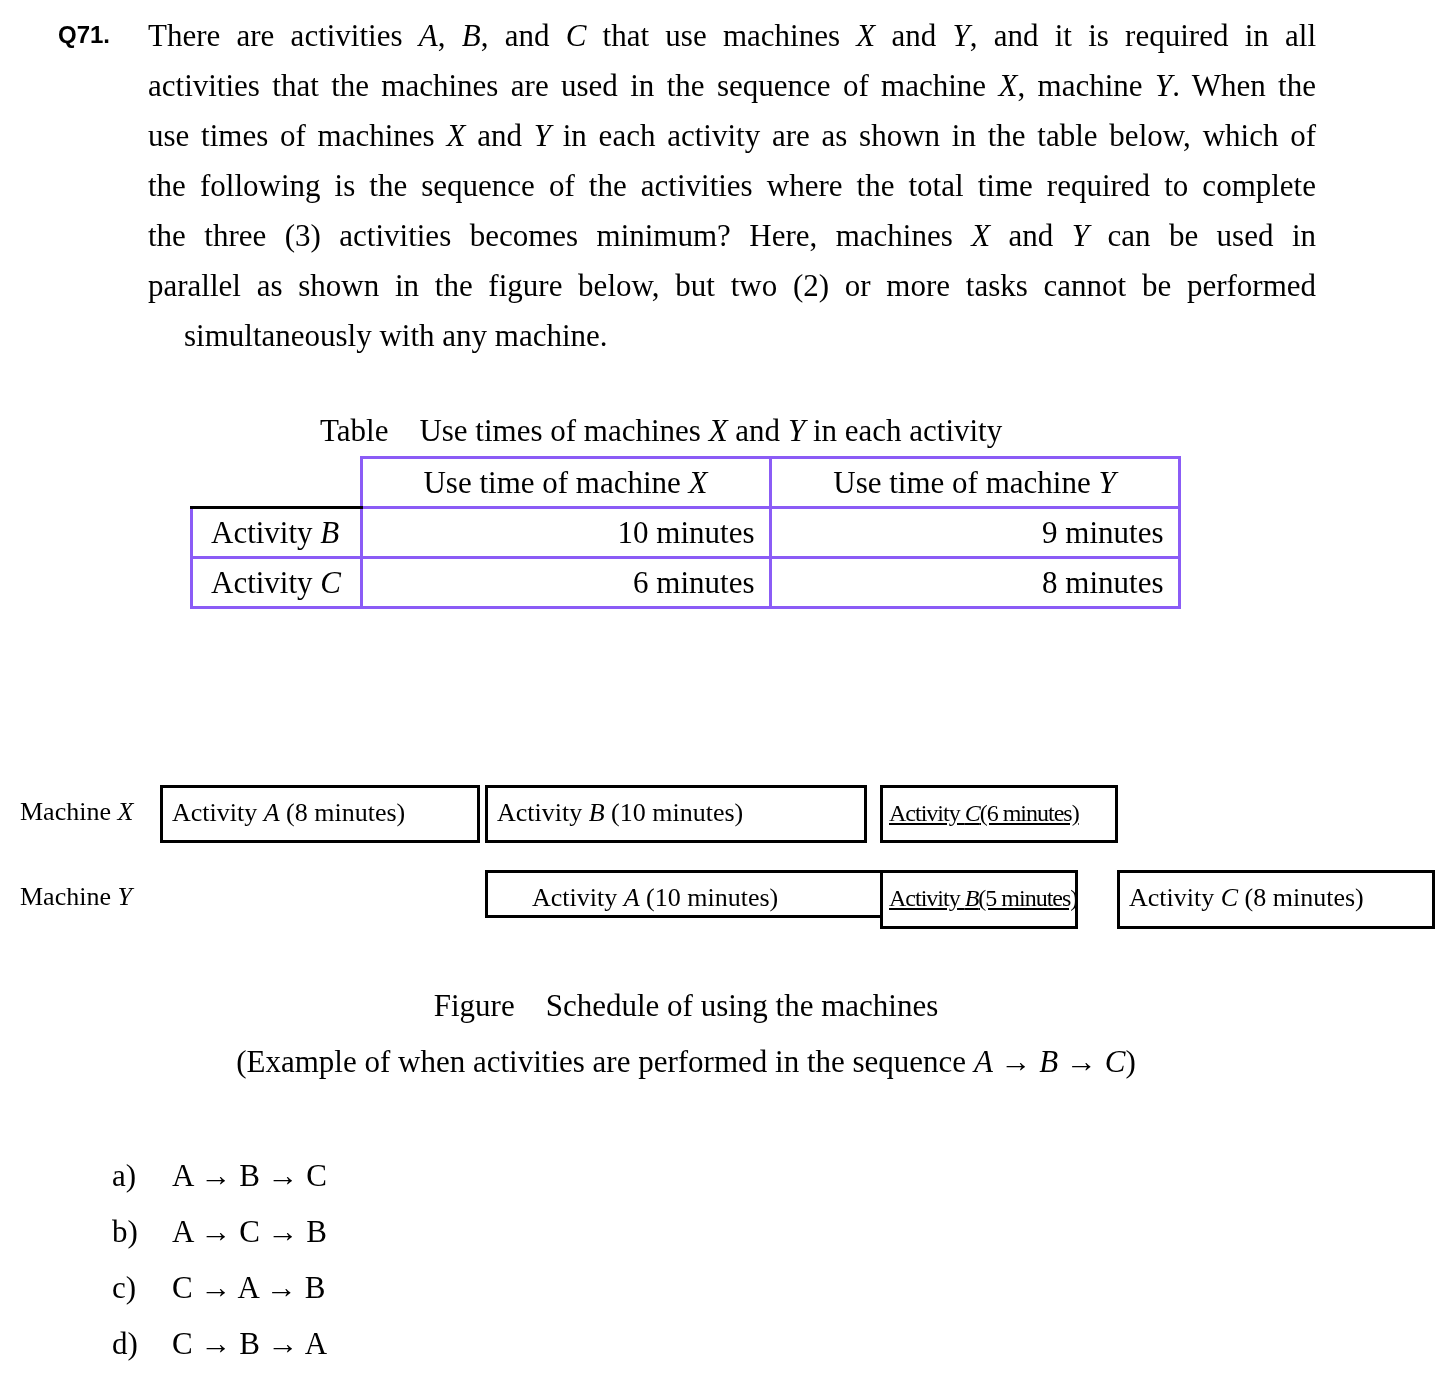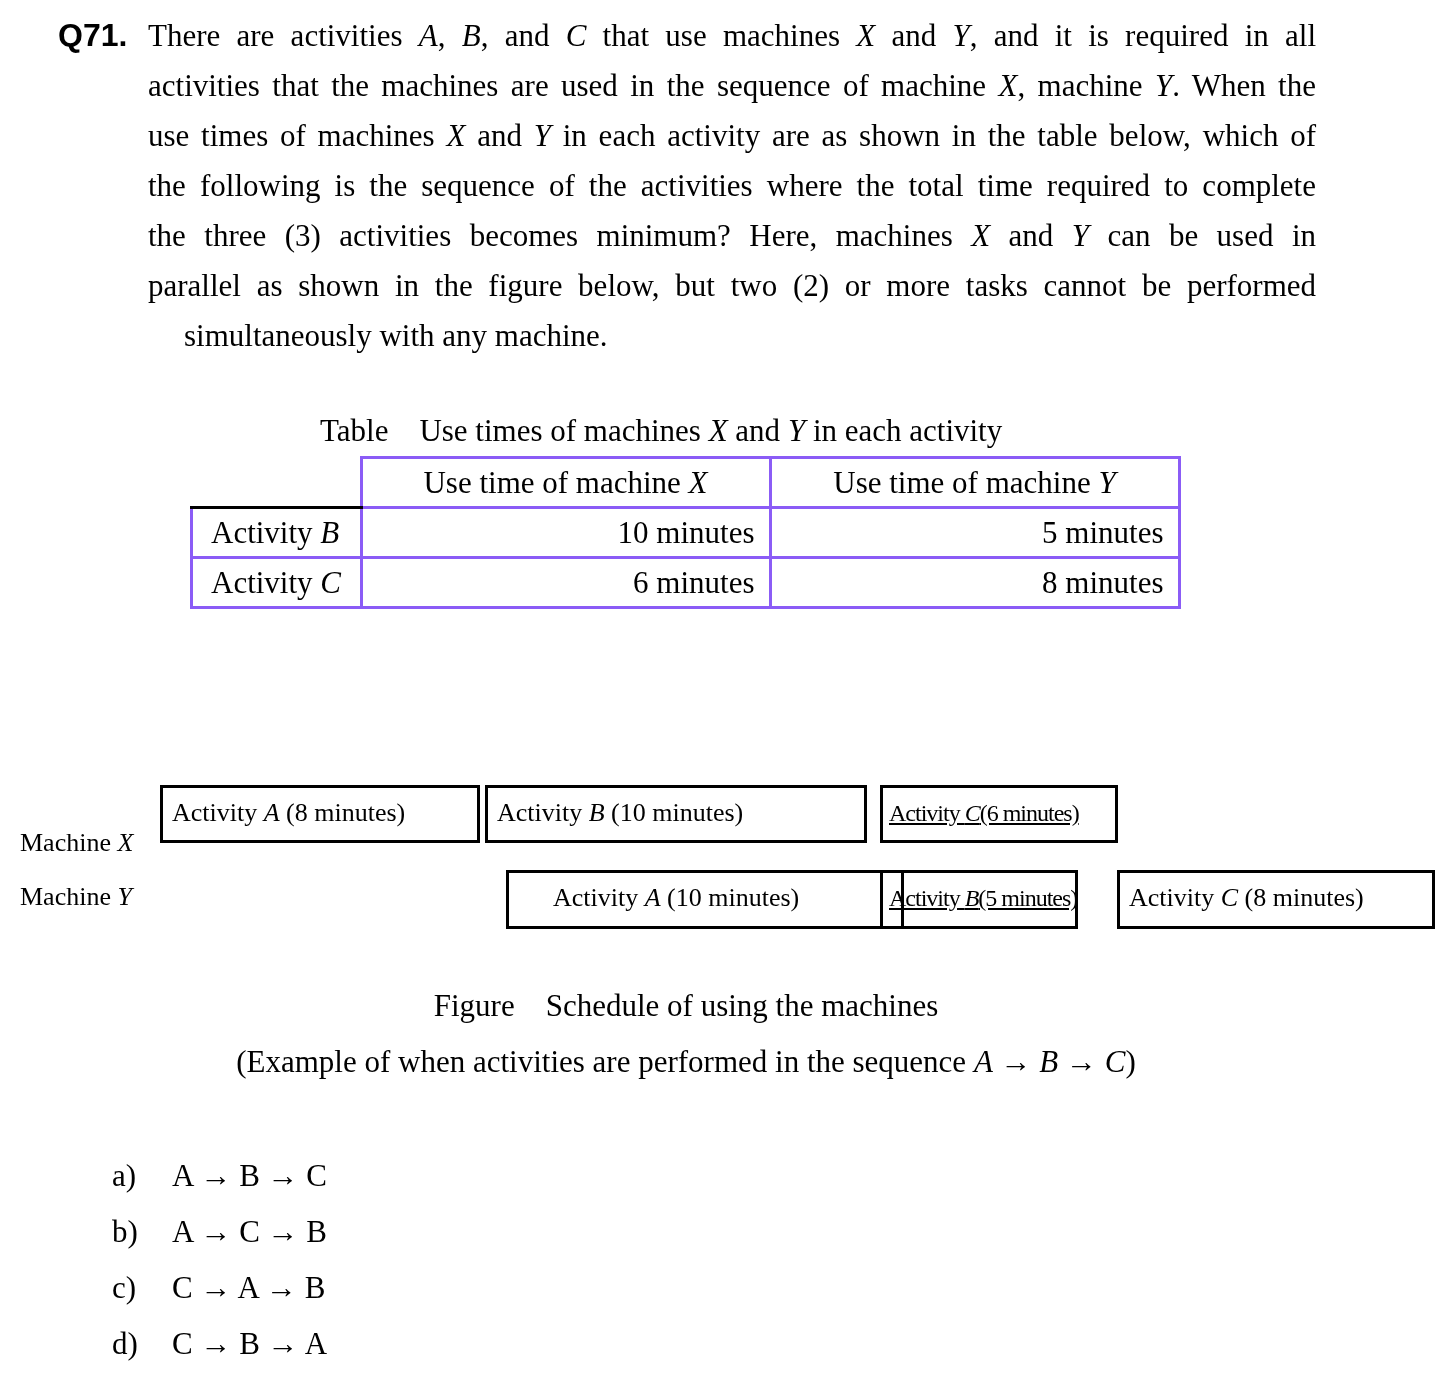--- a/index.html
+++ b/index.html
@@ -3,21 +3,21 @@
 <meta charset="utf-8">
 <style>
   html, body { margin: 0; padding: 0; background: #ffffff; }
   body {
     width: 1455px; height: 1379px; position: relative; overflow: hidden;
     font-family: "Liberation Serif", "DejaVu Serif", serif; color: #000;
   }
   .qnum {
     position: absolute; left: 58px; top: 14px;
     font-family: "Liberation Sans", "DejaVu Sans", sans-serif;
-    font-weight: bold; font-size: 32px; line-height: 42px;
+    font-weight: bold; font-size: 24px; line-height: 42px;
   }
   .qtext {
     position: absolute; left: 148px; top: 11px; width: 1168px;
     font-size: 31px; line-height: 50px; text-align: justify;
   }
   .qtext .line { display: block; text-align: justify; text-align-last: justify; white-space: nowrap; height: 50px; }
   .qtext .line.last { text-align-last: left; margin-left: 36px; }
   .qtext .line span { white-space: pre; }
   i { font-style: italic; }
 
@@ -74,38 +74,38 @@
 <table class="usage">
   <tbody>
       <tr>
     <th class="blank c0"></th>
     <th class="c1"><span>Use time of machine </span><i>X</i></th>
     <th class="c2"><span>Use time of machine </span><i>Y</i></th>
   </tr>
   <tr>
     <td class="rowlabel"><span>Activity </span><i>B</i></td>
     <td class="num">10 minutes</td>
-    <td class="num">5 minutes</td>
+    <td class="num">9 minutes</td>
   </tr>
   <tr>
     <td class="rowlabel"><span>Activity </span><i>C</i></td>
     <td class="num">6 minutes</td>
     <td class="num">8 minutes</td>
   </tr>
 </tbody>
   </table>
 
-<div class="machine-label" style="top:828px"><span>Machine </span><i>X</i></div>
+<div class="machine-label" style="top:797px"><span>Machine </span><i>X</i></div>
 <div class="machine-label" style="top:882px"><span>Machine </span><i>Y</i></div>
 
 <div class="gbox" style="left:160px; top:785px; width:320px; height:58px;"><span>Activity </span><i>A</i><span> (8 minutes)</span></div>
 <div class="gbox" style="left:485px; top:785px; width:382px; height:58px;"><span>Activity </span><i>B</i><span> (10 minutes)</span></div>
 <div class="gbox narrow" style="left:880px; top:785px; width:238px; height:58px;"><span>Activity </span><i>C</i><span>(6 minutes)</span></div>
 
-<div class="gbox" style="left:506px; top:870px; width:398px; height:59px;padding-left:44px;"><span>Activity </span><i>A</i><span> (10 minutes)</span></div>
+<div class="gbox" style="left:485px; top:870px; width:398px; height:48px;padding-left:44px;"><span>Activity </span><i>A</i><span> (10 minutes)</span></div>
 <div class="gbox narrow" style="left:880px; top:870px; width:198px; height:59px;"><span>Activity </span><i>B</i><span>(5 minutes)</span></div>
 <div class="gbox" style="left:1117px; top:870px; width:318px; height:59px;"><span>Activity </span><i>C</i><span> (8 minutes)</span></div>
 
 <div class="fcaption" style="top:986px"><span>Figure</span>    <span>Schedule of using the machines</span></div>
 <div class="fcaption" style="top:1042px"><span>(Example of when activities are performed in the sequence </span><i>A</i><span> → </span><i>B</i><span> → </span><i>C</i><span>)</span></div>
 
 <div class="options">
   <div class="opt"><span class="letter">a)</span><span>A → B → C</span></div>
   <div class="opt"><span class="letter">b)</span><span>A → C → B</span></div>
   <div class="opt"><span class="letter">c)</span><span>C → A → B</span></div>

